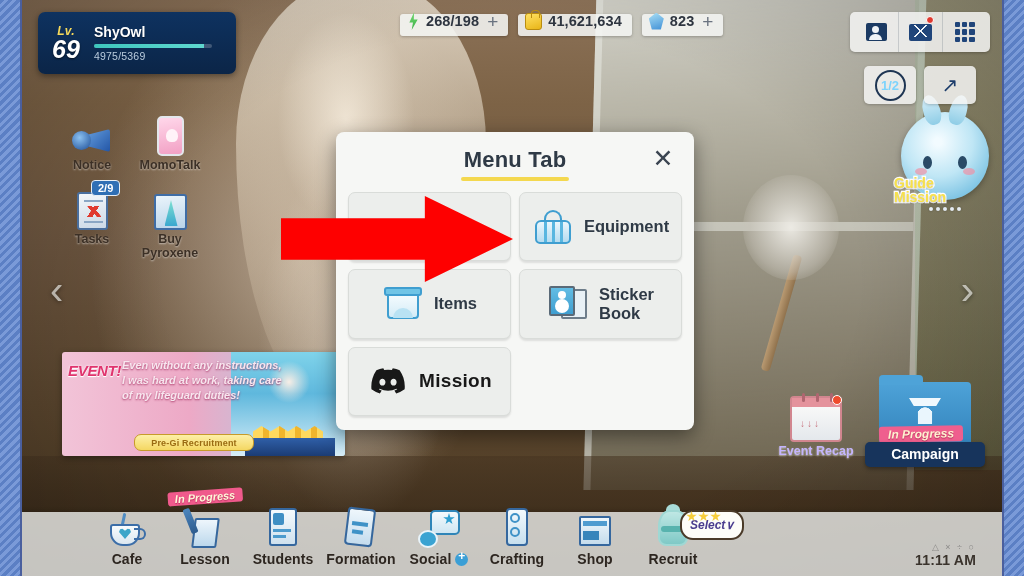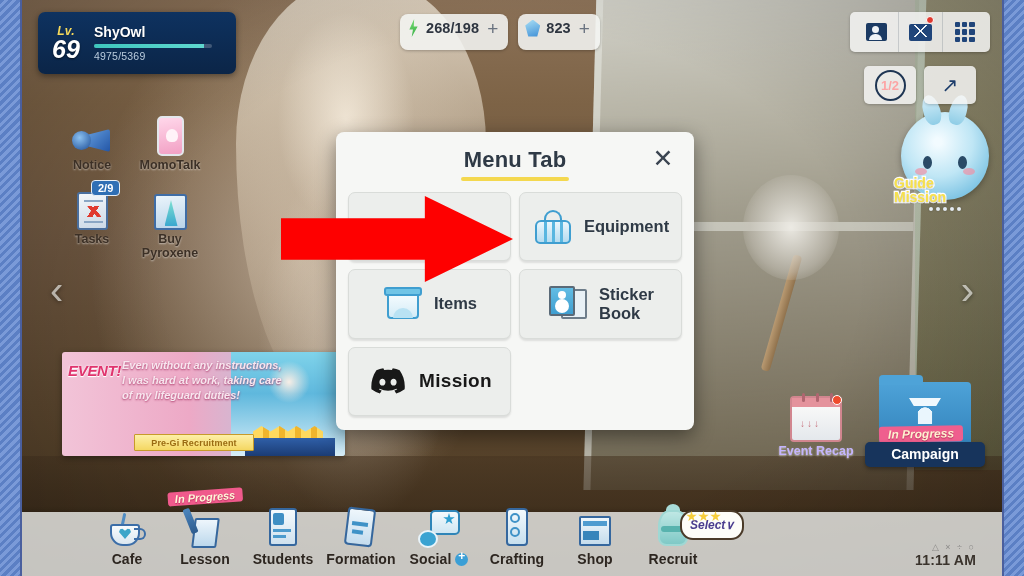--- a/index.html
+++ b/index.html
@@ -115,21 +115,21 @@
   .xp-fill { height: 100%; width: 93%; background: linear-gradient(90deg,#3ec6bd,#5fd8cf); }
   .xp-text {
     color: #b9cbdd; font-size: 10.5px; margin-top: 2px; letter-spacing: .2px;
   }
 
   .currency-bar {
     position: absolute; left: 400px; top: 14px; display: flex; gap: 10px; z-index: 20;
   }
   .cur-pill {
     background: rgba(244,245,243,0.88);
-    border-radius: 8px; height: 36px;
+    border-radius: 3px; height: 22px;
     display: flex; align-items: center; gap: 6px;
     padding: 0 10px 8px 7px;
     box-shadow: 0 1px 3px rgba(0,0,0,0.25);
   }
   .cur-val { font-size: 14.5px; font-weight: bold; color: #2e3540; letter-spacing: .1px; }
   .cur-plus {
     font-size: 19px; color: #6a7380; font-weight: 300; margin-left: 2px;
     line-height: 1; cursor: pointer;
   }
   .ico-ap {
@@ -195,21 +195,21 @@
     position: absolute; right: 48px; top: 66px; z-index: 20; display: flex; gap: 8px;
   }
   .tool-btn {
     width: 52px; height: 38px; background: rgba(244,245,243,0.85);
     border-radius: 5px; display:flex; align-items:center; justify-content:center;
     box-shadow: 0 1px 3px rgba(0,0,0,0.22); cursor: pointer;
   }
   .speed-ring {
     width: 31px; height: 31px; border: 2.5px solid #1e3553; border-radius: 50%;
     display:flex; align-items:center; justify-content:center;
-    font-size: 13px; font-weight: bold; color:#fca5a5;
+    font-size: 13px; font-weight: bold; color:#7dd3fc;
   }
   .expand-ico { font-size: 20px; color: #1d3d6b; line-height: 1; transform: rotate(0deg); }
 
   
   .side-menu {
     position: absolute; left: 55px; top: 108px; z-index: 18;
     display: grid; grid-template-columns: 74px 74px; gap: 2px 4px;
   }
   .side-item {
     width: 74px; text-align: center; cursor: pointer; position: relative;
@@ -295,21 +295,21 @@
     text-shadow: 0 1px 0 #fff, 0 0 3px #fff; letter-spacing: -.3px;
   }
   .eb-text {
     position: absolute; left: 60px; top: 6px; width: 160px;
     font-size: 11px; font-weight: bold; font-style: italic; line-height: 15px;
     color: #f8e6ef; text-shadow: 0 1px 2px rgba(160,40,90,0.85);
   }
   .eb-btn {
     position: absolute; left: 72px; bottom: 5px; width: 120px; height: 17px;
     background: linear-gradient(180deg,#fdf0a8,#f4d762);
-    border: 1.5px solid #c79b2a; border-radius: 1px;
+    border: 1.5px solid #c79b2a; border-radius: 7px;
     font-size: 9px; font-weight: bold; color: #9a6b12;
     display:flex; align-items:center; justify-content:center; letter-spacing:.2px;
   }
   .eb-char {
     position: absolute; right: -4px; top: 0; width: 118px; height: 104px;
     background:
       radial-gradient(ellipse 30px 30px at 58px 30px, rgba(255,240,230,0.95), rgba(255,240,230,0) 70%),
       linear-gradient(180deg, #7fd3ea 0%, #5fb8dd 40%, #d8eef8 100%);
   }
   .eb-char .crown {
@@ -753,20 +753,24 @@
         </div>
       <div class="xp-text">4975/5369</div>
     </div>
   </div>
 
   <div class="currency-bar">
     <div class="cur-pill">
       <span class="ico-ap"></span>
       <span class="cur-val">268/198</span>
       <span class="cur-plus">+</span>
+    </div>
+    <div class="cur-pill">
+      <span class="ico-credit"></span>
+      <span class="cur-val">41,621,634</span>
     </div>
     <div class="cur-pill">
       <span class="ico-pyro"></span>
       <span class="cur-val">823</span>
       <span class="cur-plus">+</span>
     </div>
   </div>
 
   <div class="top-icon-group">
     <div class="top-icon">

